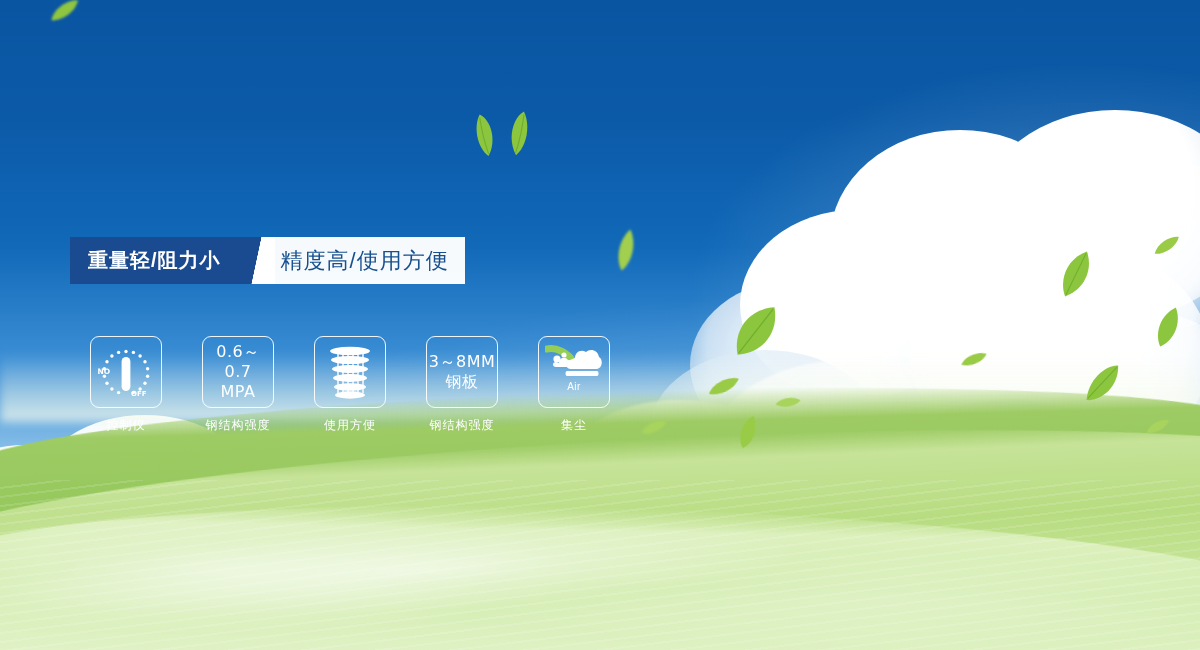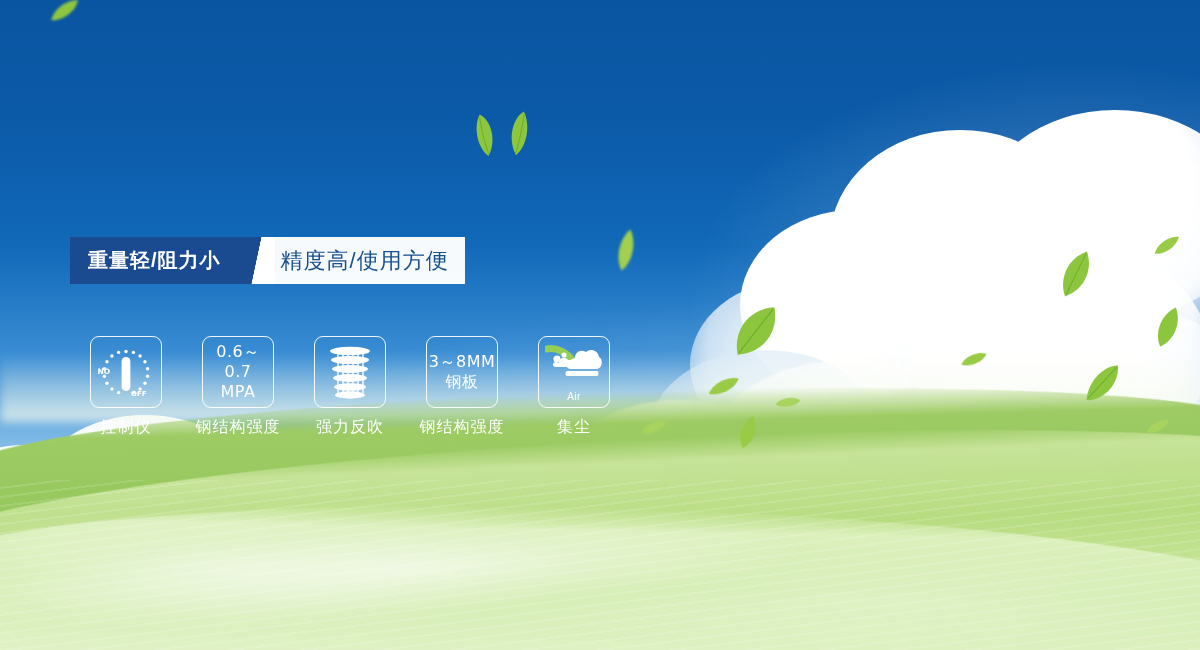--- a/index.html
+++ b/index.html
@@ -176,29 +176,29 @@
   .feature-box .txt {
     text-align:center;
     font-size:16px; line-height:20px;
     letter-spacing:.5px;
     color:#fff;
     font-family:"DejaVu Sans","Liberation Sans",sans-serif;
     font-weight:400;
   }
   .feature-label {
     margin-top:9px;
-    font-size:16px; color:#ffffff;
+    font-size:12px; color:#ffffff;
     letter-spacing:1px;
     font-family:Liberation Serif, serif;
     white-space:nowrap;
   }
   .feature-box svg { display:block; }
 
   .tiny-air {
-    position:absolute; bottom:5px; left:0; right:0;
+    position:absolute; bottom:15px; left:0; right:0;
     text-align:center; font-size:10px; color:#fff; letter-spacing:.5px;
   }
 </style>
 </head>
 <body>
 
 <div id="banner">
 
   <div class="sky-glow"></div>
 
@@ -387,21 +387,21 @@
             <g fill="#ffffff">
               <ellipse cx="26" cy="8" rx="20" ry="4.3"></ellipse>
               <ellipse cx="26" cy="17" rx="19" ry="4.1"></ellipse>
               <ellipse cx="26" cy="26" rx="18" ry="4"></ellipse>
               <ellipse cx="26" cy="35" rx="17" ry="3.9"></ellipse>
               <ellipse cx="26" cy="44" rx="16" ry="3.8"></ellipse>
               <ellipse cx="26" cy="52" rx="15" ry="3.7"></ellipse>
             </g>
           </svg>
         </div>
-        <div class="feature-label">强力反吹</div>
+        <div class="feature-label">使用方便</div>
       </div>
 
       <div class="feature">
         <div class="feature-box">
           <div class="txt">
             <div>3～8MM</div>
             <div>钢板</div>
           </div>
         </div>
         <div class="feature-label">钢结构强度</div>

